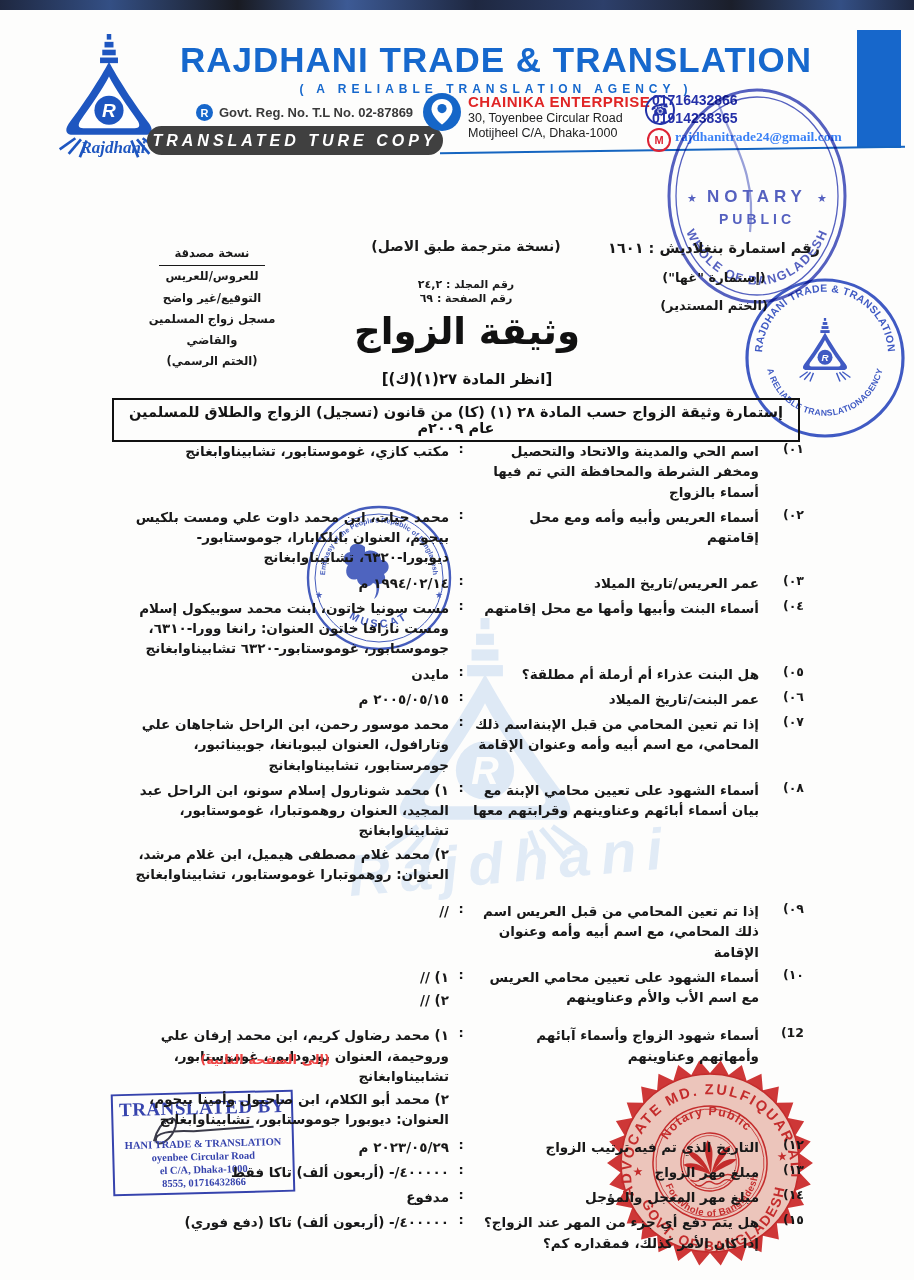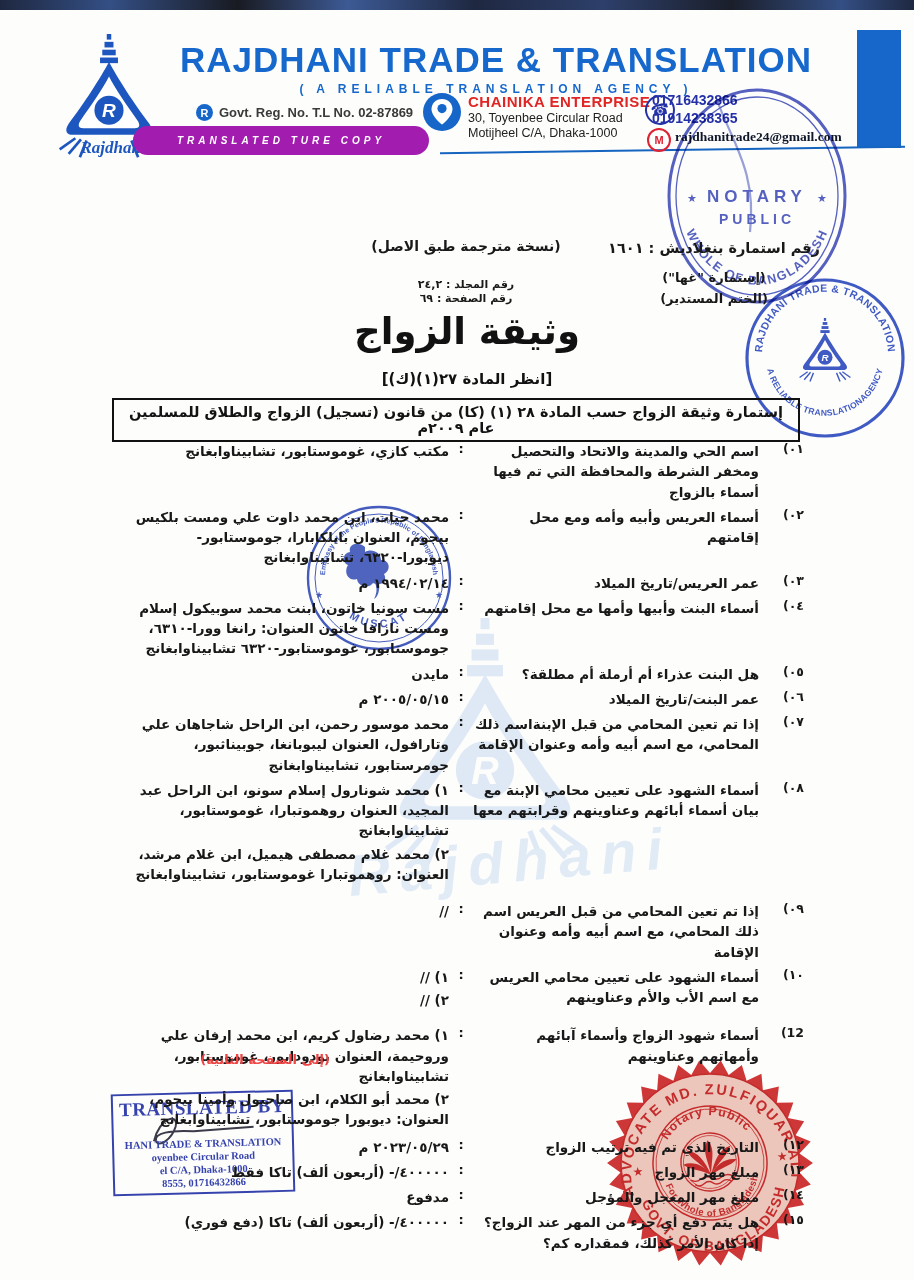--- a/index.html
+++ b/index.html
@@ -16,53 +16,53 @@
   .logo-script{position:absolute;left:58px;top:138px;width:110px;text-align:center;
     font-family:"Liberation Serif",serif;font-style:italic;font-weight:700;font-size:17px;color:#1e56c0;}
   .company-title{position:absolute;left:150px;top:40px;width:692px;text-align:center;
     color:#1668cd;font-size:35px;font-weight:700;letter-spacing:1px;white-space:nowrap;}
   .tagline{position:absolute;left:150px;top:82px;width:692px;text-align:center;
     color:#1668cd;font-size:12px;font-weight:700;letter-spacing:5px;white-space:nowrap;}
   .reg-row{position:absolute;left:196px;top:104px;display:flex;align-items:center;gap:6px;
     color:#3a3a3a;font-size:13px;font-weight:700;}
   .r-badge{display:inline-flex;width:17px;height:17px;border-radius:50%;background:#1767cb;color:#fff;
     align-items:center;justify-content:center;font-size:11px;font-weight:700;}
-  .banner-pill{position:absolute;left:133px;top:126px;width:296px;height:29px;border-radius:15px;
-    background:#a21caf;color:#fff;display:flex;align-items:center;justify-content:center;
-    font-size:10px;font-weight:700;font-style:italic;letter-spacing:4px;white-space:nowrap;}
+  .banner-pill{position:absolute;left:147px;top:126px;width:296px;height:29px;border-radius:15px;
+    background:#404040;color:#fff;display:flex;align-items:center;justify-content:center;
+    font-size:16px;font-weight:700;font-style:italic;letter-spacing:4px;white-space:nowrap;}
   .pin-icon{position:absolute;left:422px;top:92px;}
   .enterprise{position:absolute;left:468px;top:93px;line-height:1.2;}
   .enterprise .ent-name{color:#e02525;font-size:15px;font-weight:700;letter-spacing:.5px;}
   .enterprise .ent-addr{color:#222;font-size:12.5px;font-weight:400;}
   .phone-icon{position:absolute;left:645px;top:95px;width:26px;height:26px;border:2.5px solid #2433a8;border-radius:50%;
     color:#2433a8;display:flex;align-items:center;justify-content:center;font-size:15px;transform:rotate(-10deg);}
   .phones{position:absolute;left:652px;top:92px;color:#2430a8;font-size:14px;font-weight:700;line-height:1.25;}
   .mail-icon{position:absolute;left:647px;top:128px;width:20px;height:20px;border:2px solid #d23;border-radius:50%;
     color:#d23;display:flex;align-items:center;justify-content:center;font-size:11px;font-weight:700;}
-  .email{position:absolute;left:675px;top:129px;color:#0f172a;font-size:13.5px;font-family:"Liberation Serif",serif;font-weight:700;}
+  .email{position:absolute;left:675px;top:129px;color:#3b82f6;font-size:13.5px;font-family:"Liberation Serif",serif;font-weight:700;}
   
   .stamp{position:absolute;mix-blend-mode:multiply;}
   .notary-stamp{left:662px;top:82px;opacity:.82;}
   .round-stamp{left:742px;top:274px;opacity:.9;}
   .embassy-stamp{left:303px;top:503px;opacity:.85;}
   .red-seal{left:603px;top:1056px;opacity:.95;}
   .watermark{position:absolute;left:290px;top:618px;opacity:.32;z-index:0;}
   
   .ar{font-family:"DejaVu Sans",sans-serif;direction:rtl;}
   .meta-left{position:absolute;left:122px;top:243px;width:180px;text-align:center;color:#191919;
     font-size:11.5px;font-weight:700;line-height:1.85;}
   .meta-left .u{display:inline-block;border-bottom:1.5px solid #191919;padding:0 16px 1px;}
   .meta-center{position:absolute;left:318px;top:238px;width:296px;text-align:center;color:#191919;}
   .meta-center .m1{font-size:14px;font-weight:700;}
   .meta-center .m2{font-size:11px;font-weight:700;margin-top:24px;}
   .meta-center .m3{font-size:11px;font-weight:700;margin-top:1px;}
   .meta-right{position:absolute;left:598px;top:240px;width:232px;text-align:center;color:#191919;}
   .meta-right .m1{font-size:14.5px;font-weight:700;}
   .meta-right .m2{font-size:13px;font-weight:700;margin-top:14px;}
-  .meta-right .m3{font-size:13px;font-weight:700;margin-top:6px;}
+  .meta-right .m3{font-size:13px;font-weight:700;margin-top:13px;}
   .doc-title{position:absolute;left:287px;top:310px;width:360px;text-align:center;color:#111;
     font-size:37px;font-weight:700;}
   .doc-subtitle{position:absolute;left:287px;top:370px;width:360px;text-align:center;color:#111;
     font-size:15px;font-weight:700;}
   .law-box{position:absolute;left:112px;top:398px;width:668px;border:2px solid #111;padding:4px 8px;
     text-align:center;color:#131313;font-size:14.5px;font-weight:700;}
   
   .items{position:absolute;left:112px;top:441px;width:692px;color:#181818;z-index:2;}
   .item{display:grid;grid-template-columns:40px 286px 14px auto;column-gap:5px;margin-bottom:5px;align-items:start;}
   .item .no{font-size:12.5px;font-weight:700;padding-top:0;}
@@ -165,20 +165,27 @@
     <path d="M55 18 C70 60 95 90 88 150" fill="none" stroke="#2f3eb5" stroke-width="2.2" opacity=".6"></path>
     <text x="95" y="120" text-anchor="middle" font-size="17" font-weight="bold" letter-spacing="5" fill="#2f3eb5">NOTARY</text>
     <text x="95" y="142" text-anchor="middle" font-size="14" font-weight="bold" letter-spacing="4" fill="#2f3eb5">PUBLIC</text>
     <text x="25" y="120" font-size="11" fill="#2f3eb5">★</text>
     <text x="155" y="120" font-size="11" fill="#2f3eb5">★</text>
     <text font-size="12.5" font-weight="bold" letter-spacing="1.5" fill="#2f3eb5">
       <textPath href="#np-b" startOffset="50%" text-anchor="middle">WHOLE OF BANGLADESH</textPath>
     </text>
   </svg>
 
+  <div class="meta-left ar">
+    <div><span class="u">نسخة مصدقة</span></div>
+    <div>للعروس/للعريس</div>
+    <div>التوقيع/غير واضح</div>
+    <div>مسجل زواج المسلمين والقاضي</div>
+    <div>(الختم الرسمي)</div>
+  </div>
   <div class="meta-center ar">
     <div class="m1">(نسخة مترجمة طبق الاصل)</div>
     <div class="m2">رقم المجلد : ٢٤,٢</div>
     <div class="m3">رقم الصفحة : ٦٩</div>
   </div>
   <div class="meta-right ar">
     <div class="m1">رقم استمارة بنغلاديش : ١٦٠١</div>
     <div class="m2">(إستمارة "غها")</div>
     <div class="m3">(الختم المستدير)</div>
   </div>

